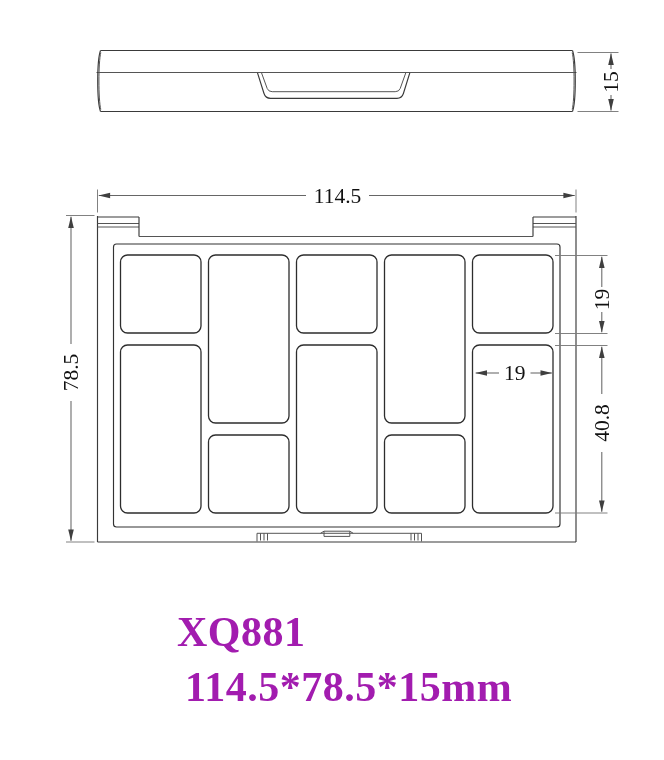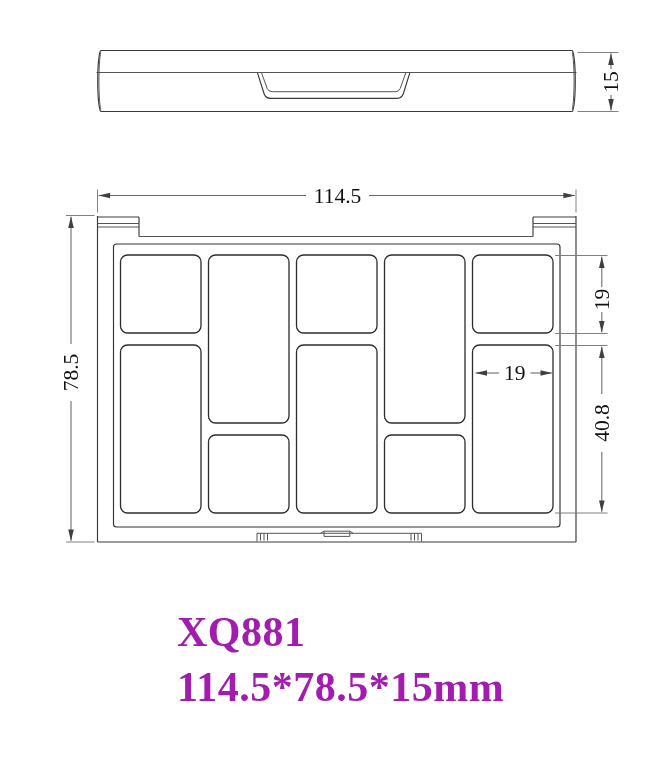--- a/index.html
+++ b/index.html
@@ -21,21 +21,21 @@
     font-size:21.5px;fill:#111111;
   }
   .title-line{
     position:absolute;left:177px;color:#a21caf;
     font-family:"Liberation Serif", serif;
     font-size:42px;line-height:1;white-space:nowrap;
     letter-spacing:0.5px;
     font-weight:bold;
   }
   #model-line{top:611px;}
-  #size-line{top:666px;}
+  #size-line{top:666px;margin-left:8px;}
 </style>
 </head>
 <body>
 
 <div id="stage">
 <svg width="664" height="760" viewBox="0 0 664 760">
   <defs>
     <marker id="arw" markerUnits="userSpaceOnUse" markerWidth="13" markerHeight="8" viewBox="0 0 13 8" refX="12.3" refY="4" orient="auto">
       <path d="M12.6,4 L1,1.2 L1,6.8 Z" fill="#3f3f3f"></path>
     </marker>

